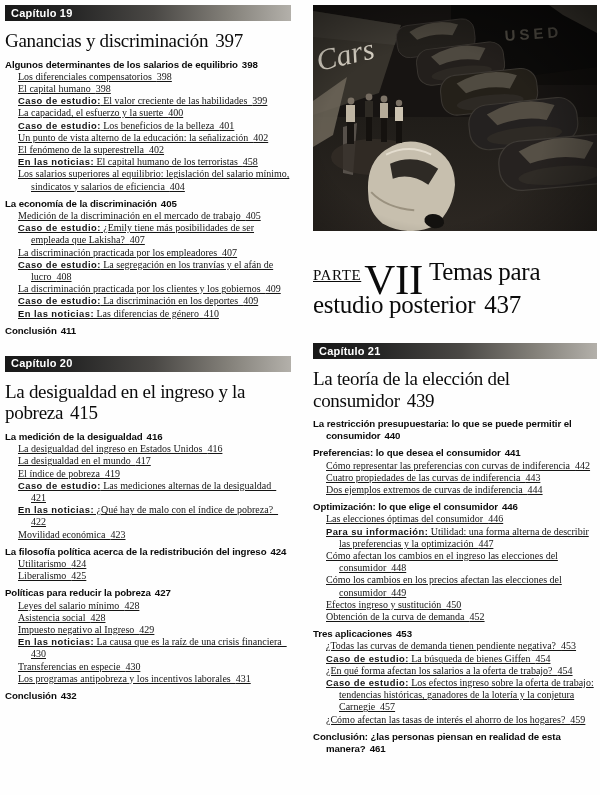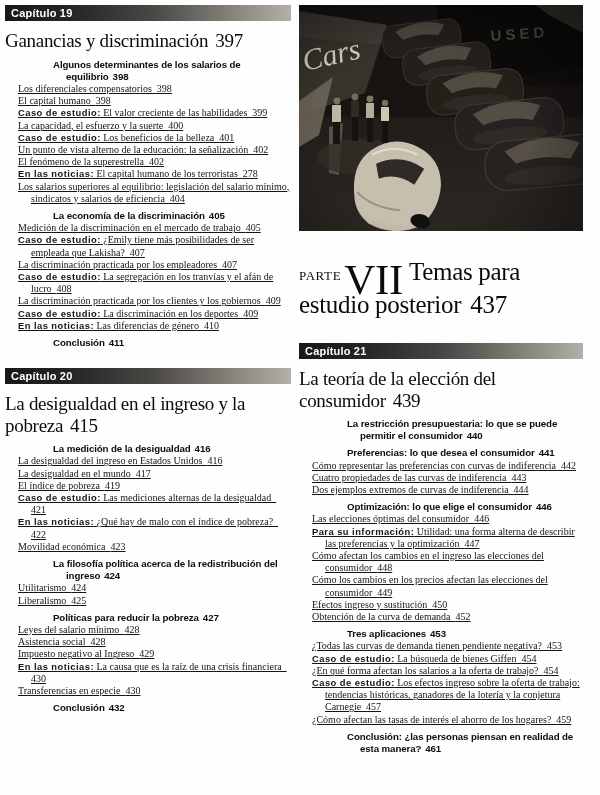--- a/index.html
+++ b/index.html
@@ -1,46 +1,46 @@
 <!DOCTYPE html>
 <html><head>
 <meta charset="utf-8">
 <style>
   html,body{margin:0;padding:0;background:#ffffff;}
   .page{width:600px;height:795px;box-sizing:border-box;padding:5px 3px 4px 5px;
-        display:flex;gap:8px;overflow:hidden;background:#fefefe;color:#141414;
+        display:flex;gap:22px;overflow:hidden;background:#fefefe;color:#141414;
         font-family:"Liberation Serif",serif;}
   .col{flex:none;}
   .col-left{width:286px;}
   .col-right{width:284px;}
 
   .chapter-bar{height:16px;display:flex;align-items:center;padding-left:6px;box-sizing:border-box;
     background:linear-gradient(90deg,#181818 0%,#242424 22%,#4a4845 52%,#838079 78%,#b3b0aa 100%);
     margin-bottom:9px;}
   .chapter-bar-label{color:#ffffff;font:bold 11px/1 "Liberation Sans",sans-serif;letter-spacing:.2px;}
 
   .chapter + .chapter{margin-top:19px;}
 
   .chapter-title{font:400 19px/21.5px "Liberation Serif",serif;letter-spacing:-.3px;
     margin:0 0 7px 0;color:#0b0b0b;}
   .chapter-title .pg{padding-left:7px;margin-top:16px;}
 
   .toc-heading{font:bold 9.7px/12.2px "Liberation Sans",sans-serif;letter-spacing:-.1px;
-    padding-left:13px;text-indent:-13px;margin-top:5px;color:#0c0c0c;margin-left:48px;}
+    padding-left:13px;text-indent:-13px;margin-top:5px;color:#0c0c0c;}
   .toc-heading .pg{padding-left:4px;}
 
   .toc-item{font:400 10px/12.2px "Liberation Serif",serif;padding-left:26px;text-indent:-13px;
     color:#151515;text-decoration:underline;}
   .run-in{font:bold 9.4px "Liberation Sans",sans-serif;letter-spacing:.45px;}
 
   .photo{margin:0 0 26px 0;width:284px;height:226px;overflow:hidden;background:#171412;}
 
   .part-heading{font-family:"Liberation Serif",serif;font-size:25px;line-height:29px;
     letter-spacing:-.3px;color:#0b0b0b;margin:0 0 24px 0;width:282px;}
-  .part-label{font-size:13px;letter-spacing:.6px;}
+  .part-label{font-size:15px;letter-spacing:.6px;text-decoration:underline;}
   .part-numeral{font-size:43px;line-height:0;margin:0 6px 0 3px;position:relative;top:14px;}
   .part-page{padding-left:9px;}
 </style>
 </head>
 <body>
 
 <div class="page">
   <div class="col col-left" id="col-left">
       <div class="chapter">
         <div class="chapter-bar">
@@ -48,21 +48,21 @@
         </div>
         <h2 class="chapter-title"><span>Ganancias y discriminación</span><span class="pg">397</span></h2>
         <div class="toc-heading"><span>Algunos determinantes de los salarios de equilibrio</span><span class="pg">398</span></div>
         <div class="toc-item">Los diferenciales compensatorios <span>398</span></div>
         <div class="toc-item">El capital humano <span>398</span></div>
         <div class="toc-item"><span class="run-in">Caso de estudio:</span> El valor creciente de las habilidades <span>399</span></div>
         <div class="toc-item">La capacidad, el esfuerzo y la suerte <span>400</span></div>
         <div class="toc-item"><span class="run-in">Caso de estudio:</span> Los beneficios de la belleza <span>401</span></div>
         <div class="toc-item">Un punto de vista alterno de la educación: la señalización <span>402</span></div>
         <div class="toc-item">El fenómeno de la superestrella <span>402</span></div>
-        <div class="toc-item"><span class="run-in">En las noticias:</span> El capital humano de los terroristas <span>278</span></div>
+        <div class="toc-item"><span class="run-in">En las noticias:</span> El capital humano de los terroristas <span>458</span></div>
         <div class="toc-item">Los salarios superiores al equilibrio: legislación del salario mínimo, sindicatos y salarios de eficiencia <span>404</span></div>
         <div class="toc-heading"><span>La economía de la discriminación</span><span class="pg">405</span></div>
         <div class="toc-item">Medición de la discriminación en el mercado de trabajo <span>405</span></div>
         <div class="toc-item"><span class="run-in">Caso de estudio:</span> ¿Emily tiene más posibilidades de ser empleada que Lakisha? <span>407</span></div>
         <div class="toc-item">La discriminación practicada por los empleadores <span>407</span></div>
         <div class="toc-item"><span class="run-in">Caso de estudio:</span> La segregación en los tranvías y el afán de lucro <span>408</span></div>
         <div class="toc-item">La discriminación practicada por los clientes y los gobiernos <span>409</span></div>
         <div class="toc-item"><span class="run-in">Caso de estudio:</span> La discriminación en los deportes <span>409</span></div>
         <div class="toc-item"><span class="run-in">En las noticias:</span> Las diferencias de género <span>410</span></div>
         <div class="toc-heading"><span>Conclusión</span><span class="pg">411</span></div>
@@ -81,20 +81,21 @@
         <div class="toc-item">Movilidad económica <span>423</span></div>
         <div class="toc-heading"><span>La filosofía política acerca de la redistribución del ingreso</span><span class="pg">424</span></div>
         <div class="toc-item">Utilitarismo <span>424</span></div>
         <div class="toc-item">Liberalismo <span>425</span></div>
         <div class="toc-heading"><span>Políticas para reducir la pobreza</span><span class="pg">427</span></div>
         <div class="toc-item">Leyes del salario mínimo <span>428</span></div>
         <div class="toc-item">Asistencia social <span>428</span></div>
         <div class="toc-item">Impuesto negativo al Ingreso <span>429</span></div>
         <div class="toc-item"><span class="run-in">En las noticias:</span> La causa que es la raíz de una crisis financiera <span>430</span></div>
         <div class="toc-item">Transferencias en especie <span>430</span></div>
+        <div class="toc-item">Los programas antipobreza y los incentivos laborales <span>431</span></div>
         <div class="toc-heading"><span>Conclusión</span><span class="pg">432</span></div>
       </div>
     </div>
 
   <div class="col col-right">
     <figure class="photo">
       <svg width="284" height="226" viewBox="0 0 284 226">
         <defs>
           <radialGradient id="vg" cx="42%" cy="58%" r="78%">
             <stop offset="50%" stop-color="rgba(0,0,0,0)"></stop>

